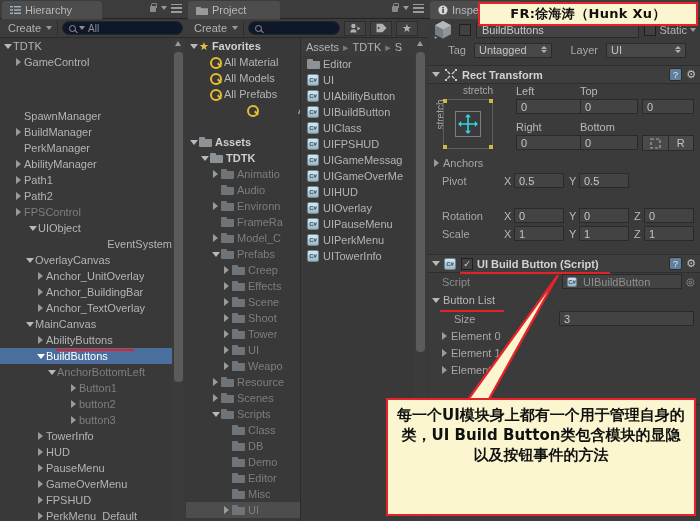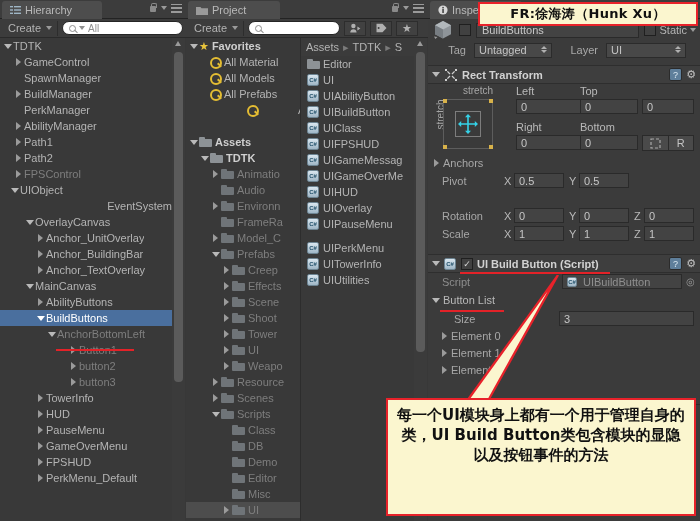--- a/index.html
+++ b/index.html
@@ -36,21 +36,21 @@
   .toolrow {
     height:19px; background:#3c3c3c; border-bottom:1px solid #2a2a2a;
     display:flex; align-items:center; gap:4px; padding:0 3px;
   }
   .createbtn {
     height:15px; padding:0 5px; display:flex; align-items:center; gap:5px;
     color:#b4b4b4; font-size:11px; background:transparent;
     border-right:1px solid #2d2d2d;
   }
   .searchbox {
-    flex:1; height:14px; background:#ffffff; border:1px solid #252525;
+    flex:1; height:14px; background:#0f172a; border:1px solid #252525;
     border-radius:7px; display:flex; align-items:center; padding:0 6px; gap:3px;
     color:#8f8f8f; font-size:10px;
   }
   .magnifier { width:7px;height:7px;border:1.2px solid #8f8f8f;border-radius:50%;position:relative;flex:none; }
   .magnifier:after { content:"";position:absolute;right:-3px;bottom:-2px;width:4px;height:1.2px;background:#8f8f8f;transform:rotate(45deg); }
 
   .iconbtn { width:22px; height:15px; display:flex; align-items:center; justify-content:center; background:#414141; border:1px solid #2d2d2d; }
 
   
   .tree { position:absolute; overflow:hidden; }
@@ -171,21 +171,21 @@
             <span class="tri-d"></span>
           </span>
           <span class="lbl">TDTK</span>
         </div>
         <div class="row" style="padding-left: 13px;">
           <span class="tw">
             <span class="tri-r"></span>
           </span>
           <span class="lbl">GameControl</span>
         </div>
-        <div class="row" style="padding-left: 13px;">
+        <div class="row" style="padding-left: 13px; margin-top: 38px;">
           <span class="tw"></span>
           <span class="lbl">SpawnManager</span>
         </div>
         <div class="row" style="padding-left: 13px;">
           <span class="tw">
             <span class="tri-r"></span>
           </span>
           <span class="lbl">BuildManager</span>
         </div>
         <div class="row" style="padding-left: 13px;">
@@ -209,21 +209,21 @@
             <span class="tri-r"></span>
           </span>
           <span class="lbl">Path2</span>
         </div>
         <div class="row" style="padding-left: 13px;">
           <span class="tw">
             <span class="tri-r"></span>
           </span>
           <span class="lbl dim">FPSControl</span>
         </div>
-        <div class="row" style="padding-left: 9px;">
+        <div class="row" style="padding-left: 27px;">
           <span class="tw">
             <span class="tri-d"></span>
           </span>
           <span class="lbl">UIObject</span>
         </div>
         <div class="row" style="padding-left: 24px; justify-content: flex-end;">
           <span class="tw"></span>
           <span class="lbl">EventSystem</span>
         </div>
         <div class="row" style="padding-left: 24px;">
@@ -612,31 +612,27 @@
           <span class="lbl">UIHUD</span>
         </div>
         <div class="row" style="padding-left: 6px;">
           <span class="gcs"></span>
           <span class="lbl">UIOverlay</span>
         </div>
         <div class="row" style="padding-left: 6px;">
           <span class="gcs"></span>
           <span class="lbl">UIPauseMenu</span>
         </div>
-        <div class="row" style="padding-left: 6px; margin-top: 8px;">
+        <div class="row" style="padding-left: 6px;">
           <span class="gcs"></span>
           <span class="lbl">UIPerkMenu</span>
         </div>
         <div class="row" style="padding-left: 6px;">
           <span class="gcs"></span>
           <span class="lbl">UITowerInfo</span>
-        </div>
-        <div class="row" style="padding-left: 6px;">
-          <span class="gcs"></span>
-          <span class="lbl">UIUtilities</span>
         </div>
       </div>
     <div class="vsb" style="right:1px;top:38px;bottom:0;">
       <span class="ar up"></span>
       <div class="thumb" style="top:14px;height:300px;"></div>
     </div>
   </div>
 
   <div class="panel" style="left:428px;top:0;width:272px;height:521px;background:#3b3b3b;">
     <div class="tabbar">

